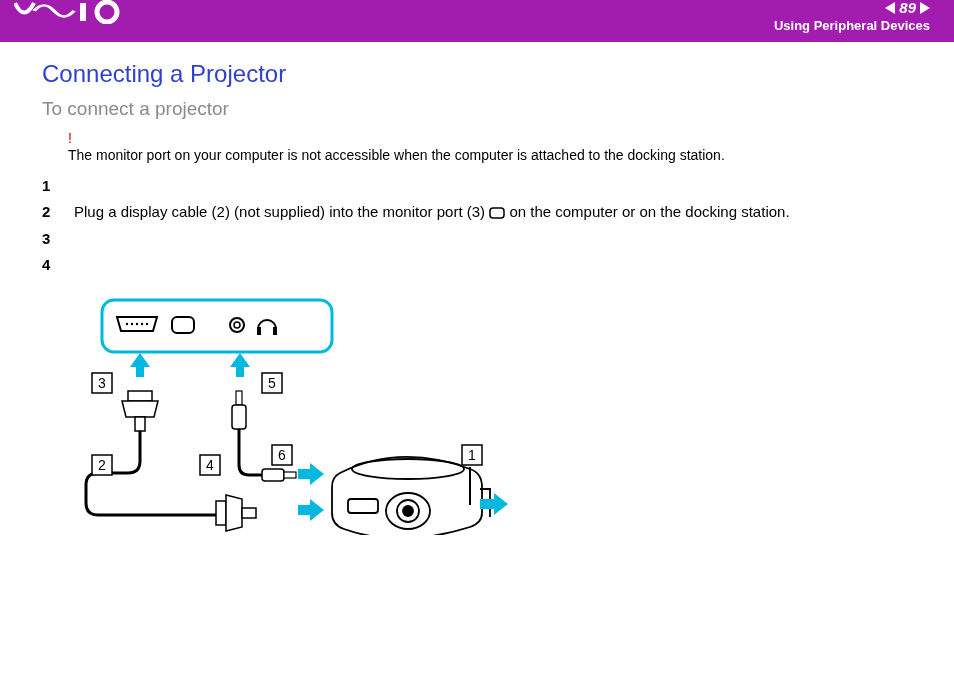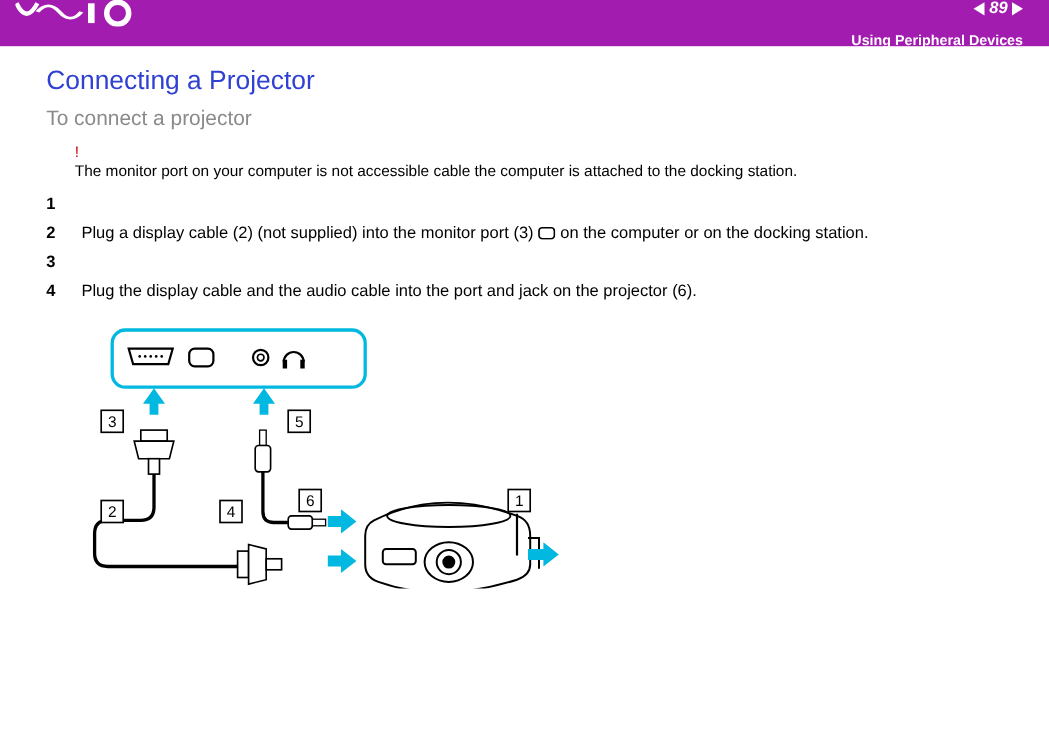--- a/index.html
+++ b/index.html
@@ -42,21 +42,21 @@
     display: inline-block;
     width: 0; height: 0;
     border-top: 6px solid transparent;
     border-bottom: 6px solid transparent;
   }
   .arrow-left  { border-right: 10px solid #fff; }
   .arrow-right { border-left: 10px solid #fff; }
   .section-label {
     font-size: 13px;
     font-weight: 700;
-    margin-top: 13px;
+    margin-top: 2px;
   }
   .content {
     padding: 18px 42px 0 42px;
   }
   h1.page-title {
     font-size: 24px;
     color: #3040d0;
     font-weight: 400;
     margin: 0 0 10px 0;
   }
@@ -128,39 +128,38 @@
   </div>
 </div>
 
 <div class="content">
   <h1 class="page-title">Connecting a Projector</h1>
 
   <div class="procedure-title">To connect a projector</div>
 
   <div class="note-block">
     <span class="note-bang">!</span>
-    <span>The monitor port on your computer is not accessible cable the computer is attached to the docking station.</span>
+    <span>The monitor port on your computer is not accessible when the computer is attached to the docking station.</span>
   </div>
 
   <ol class="steps" id="steps">
       <li>
         <span class="num">1</span>
       </li>
       <li>
         <span class="num">2</span>
         <span>Plug a display cable (2) (not supplied) into the monitor port (3) <span class="inline-icon"><svg width="16" height="12" viewBox="0 0 16 12">
               <rect x="1" y="1" width="14" height="10" rx="3" fill="none" stroke="#000" stroke-width="1.5"></rect>
             </svg></span> on the computer or on the docking station.</span>
       </li>
       <li>
         <span class="num">3</span>
       </li>
       <li>
         <span class="num">4</span>
-        <span>Plug the display cable and the audio cable into the port and jack on the projector (6).</span>
       </li>
     </ol>
 
   <div class="figure">
     <svg width="450" height="240" viewBox="0 0 450 240">
 
       <rect x="30" y="5" width="230" height="52" rx="12" ry="12" fill="none" stroke="#00b8e0" stroke-width="3"></rect>
 
       <path d="M45 22 h40 l-4 14 h-32 z" fill="none" stroke="#000" stroke-width="2"></path>
       <circle cx="55" cy="29" r="1.2" fill="#000"></circle>

